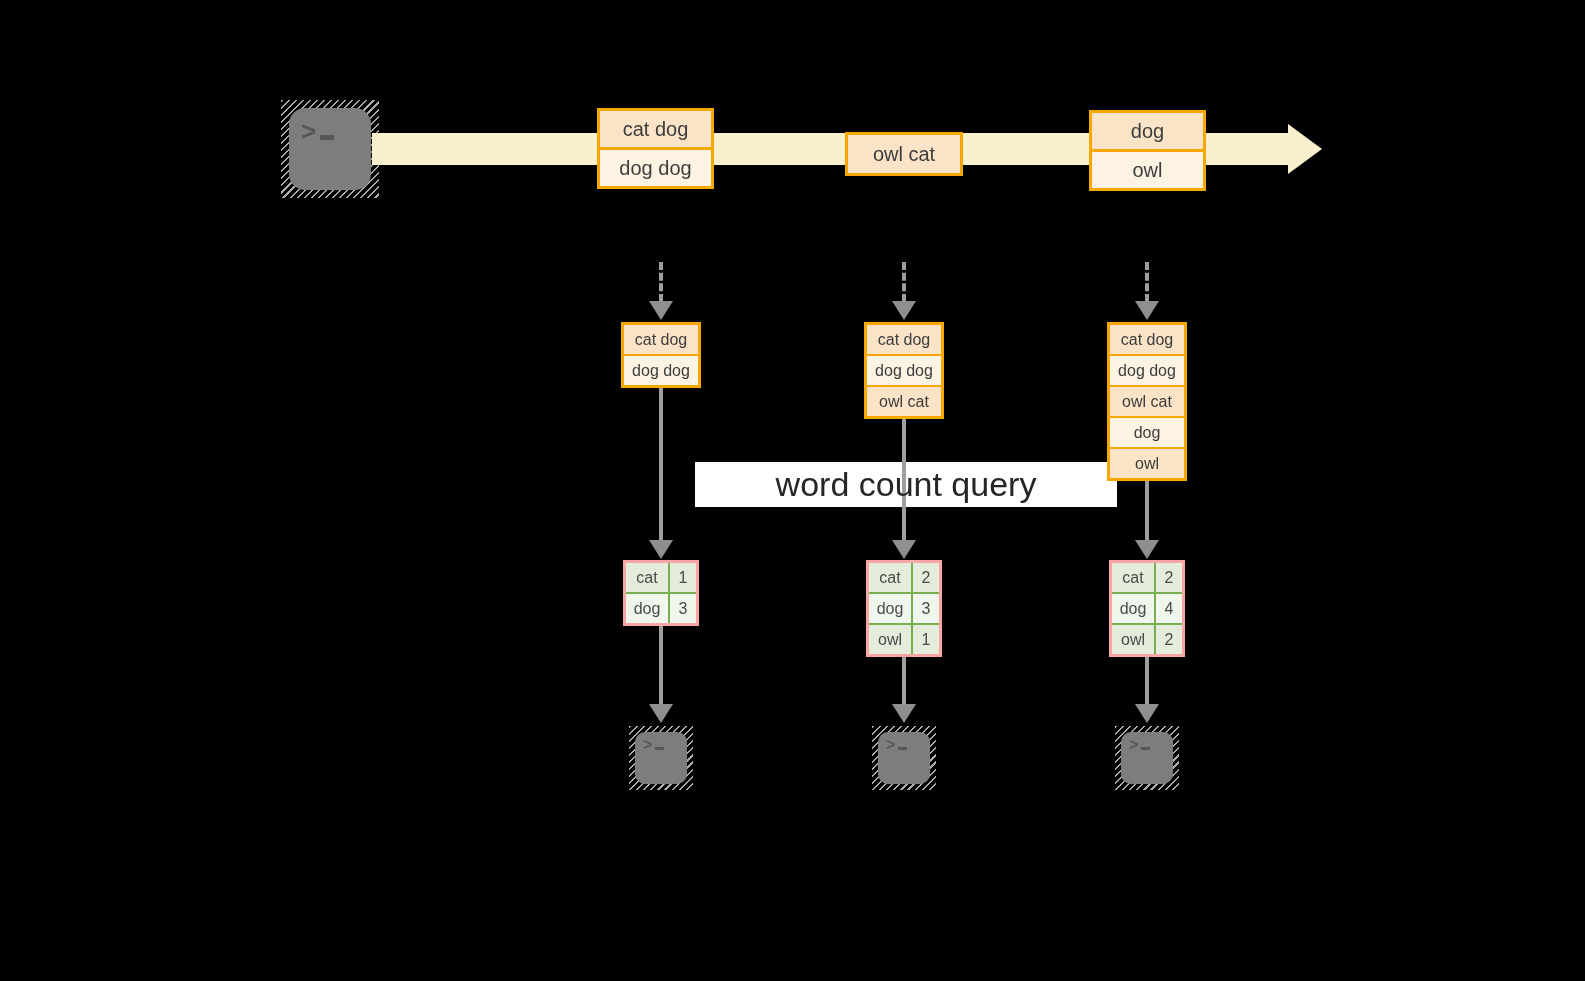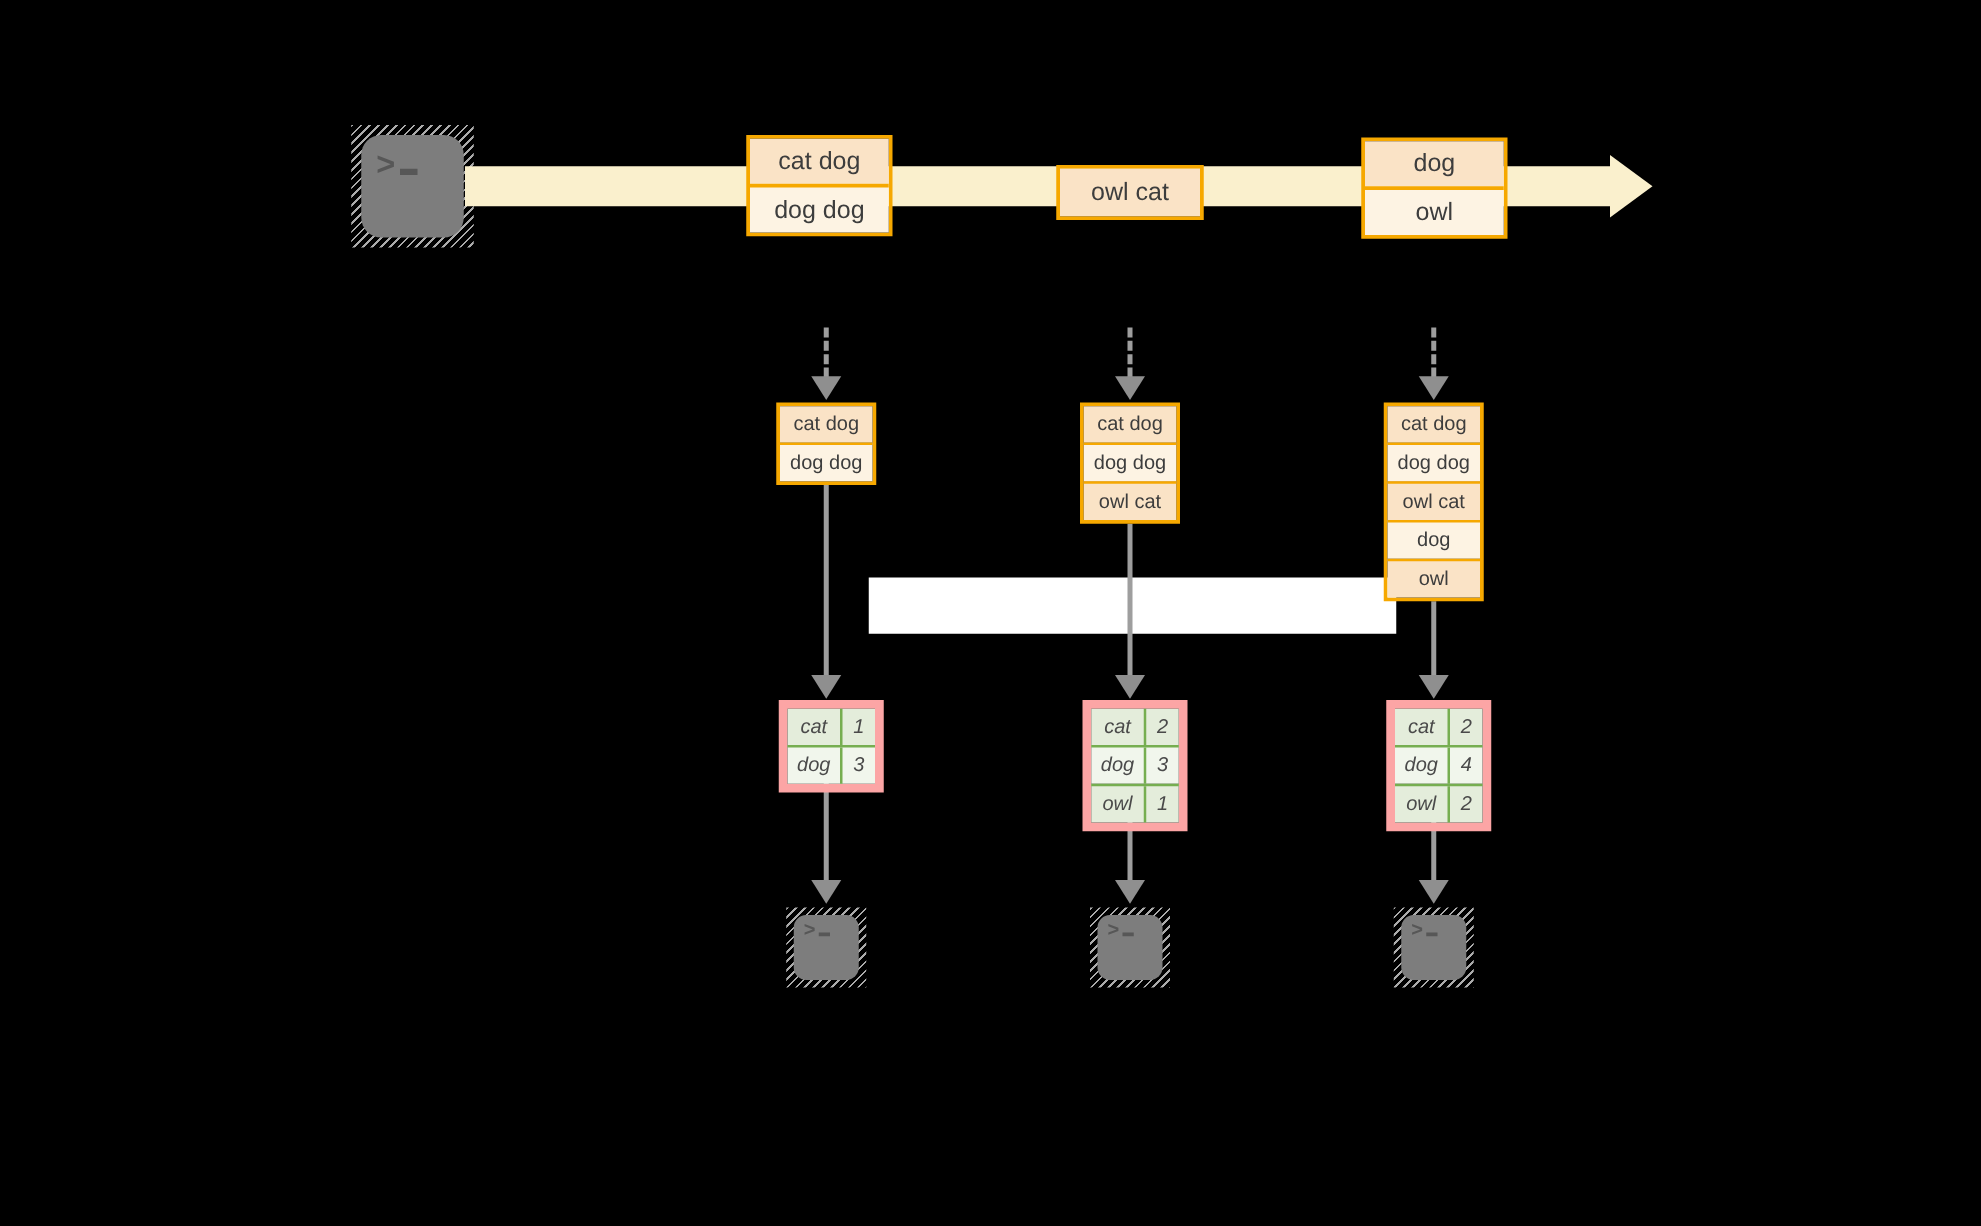--- a/index.html
+++ b/index.html
@@ -41,21 +41,21 @@
   .msg-owlcat .row{height:38px;line-height:38px;width:112px;}
 
   
   .stack{position:absolute;border:3px solid #f6a800;width:74px;z-index:4;}
   .stack .row{height:29px;line-height:29px;font-size:16px;text-align:center;color:#3d3d3d;}
   .stack .row:nth-child(odd){background:#fae3c6;}
   .stack .row:nth-child(even){background:#fdf3e3;}
   .stack .row + .row{border-top:2px solid #f6a800;}
 
   
-  .counts{position:absolute;border:7px solid #fca5a5;width:70px;z-index:4;font-style:italic;}
+  .counts{position:absolute;border:3px solid #fca5a5;width:70px;z-index:4;}
   .counts .row{display:flex;height:29px;line-height:29px;font-size:16px;color:#4a4a4a;}
   .counts .row:nth-child(odd){background:#e4eddb;}
   .counts .row:nth-child(even){background:#f1f6ec;}
   .counts .row + .row{border-top:2px solid #76ae50;}
   .counts .word{flex:0 0 42px;text-align:center;border-right:2px solid #76ae50;}
   .counts .num{flex:1;text-align:center;}
 
   
   .vline{position:absolute;width:4px;background:#9e9e9e;z-index:2;}
   .vdash{position:absolute;width:0;border-left:4px dashed #9e9e9e;z-index:2;}
@@ -197,14 +197,15 @@
   <div class="vline" style="left:1145px;top:657px;height:47px;"></div>
   <div class="ahead" style="left:1135px;top:704px;"></div>
 
   <div class="term term-sm" style="left:1115px;top:726px;width:64px;height:64px;">
     <div class="term-inner">
       <span class="prompt">&gt;<span class="cursor"></span></span>
     </div>
   </div>
 
   <div class="query-rect"></div>
+  <div class="query-text">word count query</div>
 
 </div>
 
 </body></html>

